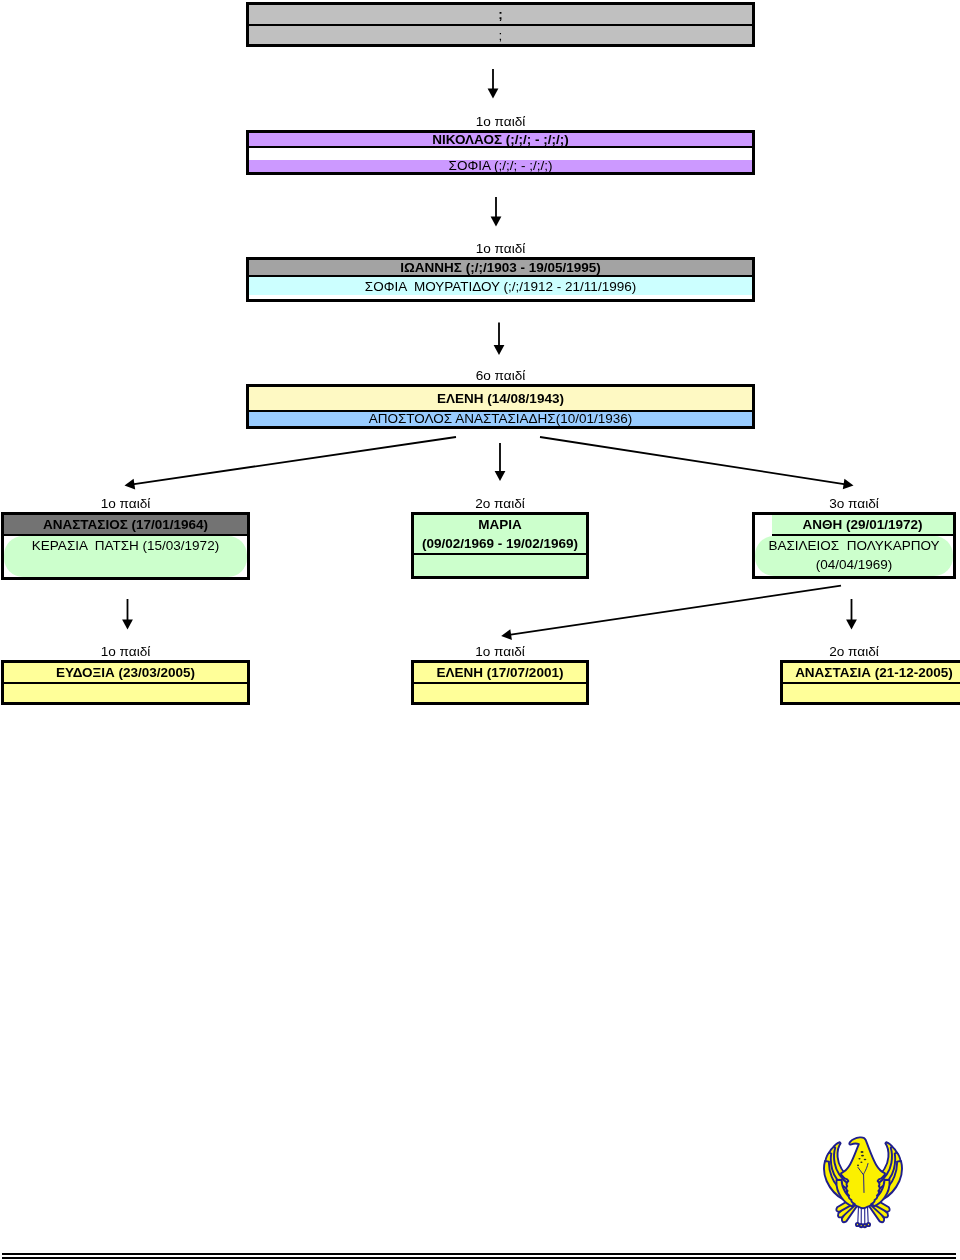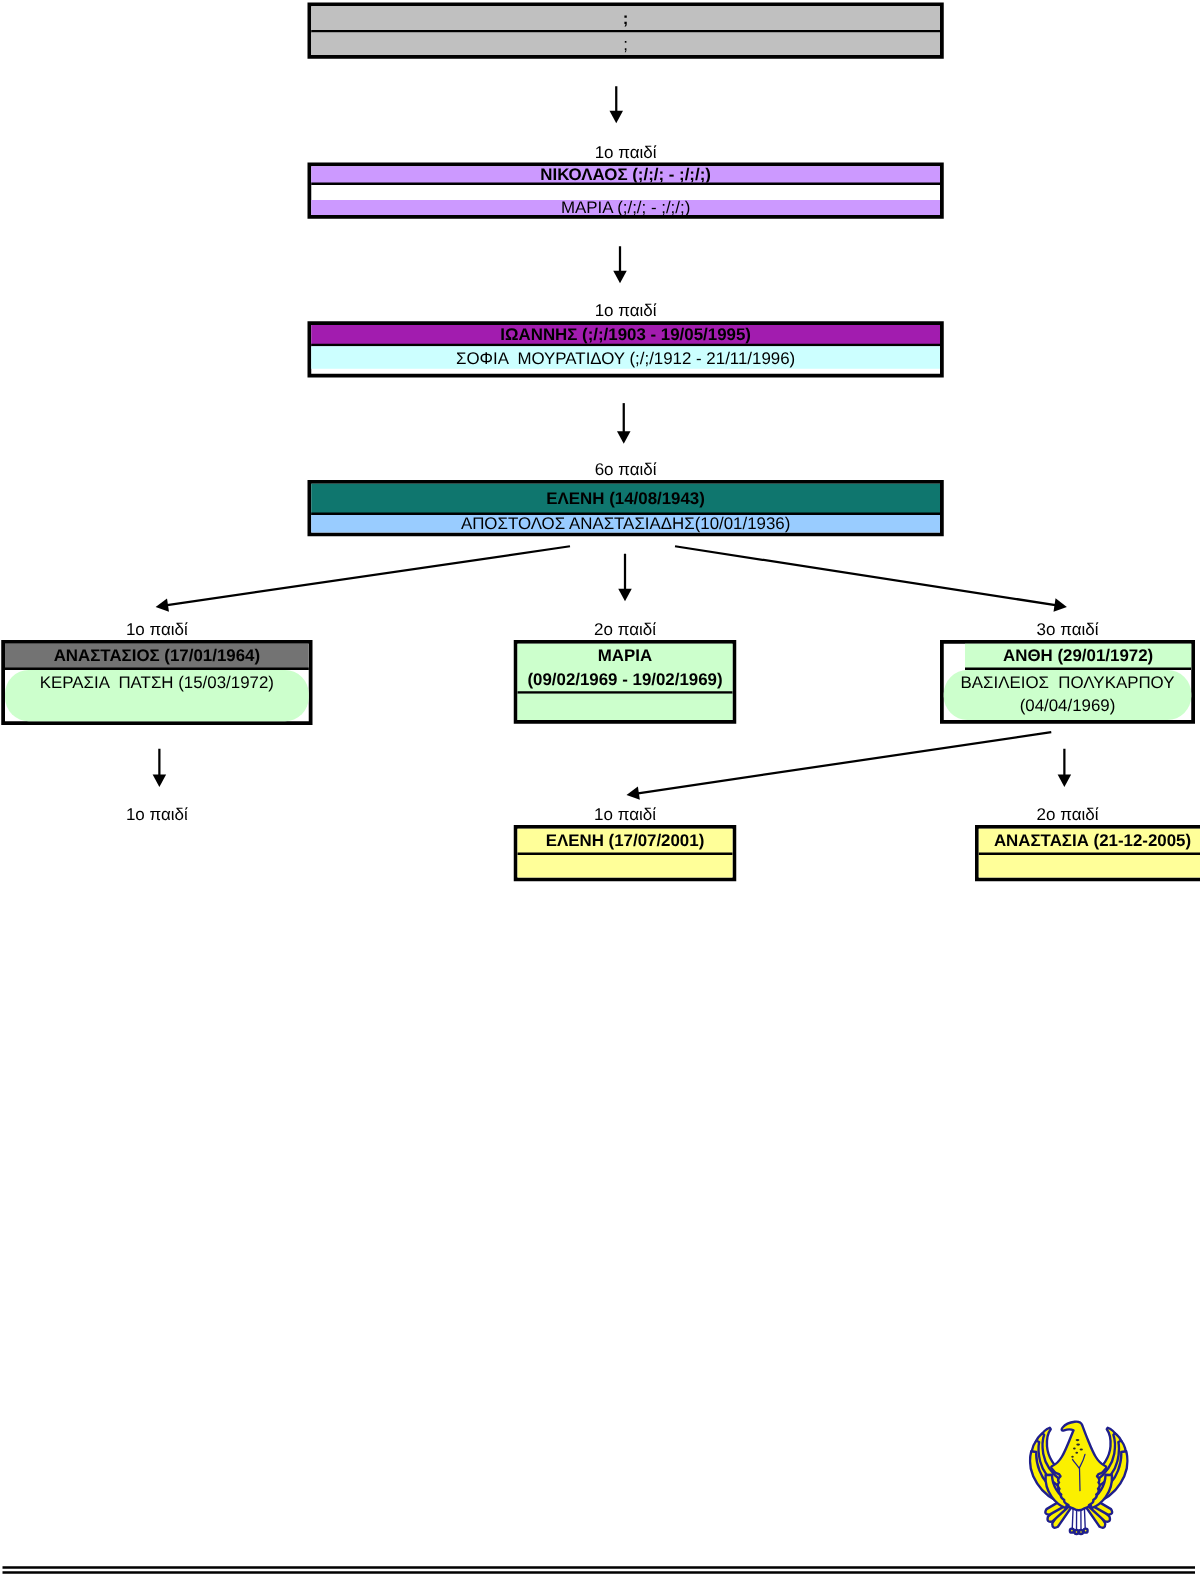--- a/index.html
+++ b/index.html
@@ -51,32 +51,32 @@
     </svg>
 
   <div class="node" data-name="person-box-n1" id="box-n1" style="left:246px;top:2px;width:509px;height:45px;">
     <div class="cell top" style="height: 21px; background: rgb(192, 192, 192);" data-name="person-box-n1-top">;</div>
     <div class="cell bottom" style="height: 18px; background: rgb(192, 192, 192);" data-name="person-box-n1-bottom">;</div>
   </div>
 
   <div class="caption" data-name="caption-n2" style="left:246px;top:115px;width:509px;">1ο παιδί</div>
   <div class="node" data-name="person-box-n2" id="box-n2" style="left:246px;top:130px;width:509px;height:45px;gap:12px;">
     <div class="cell top" style="height: 21px; background: rgb(204, 153, 255);" data-name="person-box-n2-top">ΝΙΚΟΛΑΟΣ (;/;/; - ;/;/;)</div>
-    <div class="cell bottom" style="height: 18px; background: rgb(204, 153, 255);" data-name="person-box-n2-bottom">ΜΑΡΙΑ (;/;/; - ;/;/;)</div>
+    <div class="cell bottom" style="height: 18px; background: rgb(204, 153, 255);" data-name="person-box-n2-bottom">ΣΟΦΙΑ (;/;/; - ;/;/;)</div>
   </div>
 
   <div class="caption" data-name="caption-n3" style="left:246px;top:242px;width:509px;">1ο παιδί</div>
   <div class="node" data-name="person-box-n3" id="box-n3" style="left:246px;top:257px;width:509px;height:45px;">
-    <div class="cell top" style="height: 17px; background: #a21caf;" data-name="person-box-n3-top">ΙΩΑΝΝΗΣ (;/;/1903 - 19/05/1995)</div>
+    <div class="cell top" style="height: 17px; background: #a3a3a3;" data-name="person-box-n3-top">ΙΩΑΝΝΗΣ (;/;/1903 - 19/05/1995)</div>
     <div class="cell bottom" style="height: 18px; background: rgb(204, 255, 255);" data-name="person-box-n3-bottom">ΣΟΦΙΑ  ΜΟΥΡΑΤΙΔΟΥ (;/;/1912 - 21/11/1996)</div>
   </div>
 
   <div class="caption" data-name="caption-n4" style="left:246px;top:369px;width:509px;">6ο παιδί</div>
   <div class="node" data-name="person-box-n4" id="box-n4" style="left:246px;top:384px;width:509px;height:45px;">
-    <div class="cell top" style="height: 31px; background: #0f766e;" data-name="person-box-n4-top">ΕΛΕΝΗ (14/08/1943)</div>
+    <div class="cell top" style="height: 31px; background: #fef9c3;" data-name="person-box-n4-top">ΕΛΕΝΗ (14/08/1943)</div>
     <div class="cell bottom" style="height: 18px; background: rgb(153, 204, 255);" data-name="person-box-n4-bottom">ΑΠΟΣΤΟΛΟΣ ΑΝΑΣΤΑΣΙΑΔΗΣ(10/01/1936)</div>
   </div>
 
   <div class="caption" data-name="caption-n5" style="left:1px;top:497px;width:249px;">1ο παιδί</div>
   <div class="node" data-name="person-box-n5" id="box-n5" style="left:1px;top:512px;width:249px;height:68px;">
     <div class="cell top" style="height: 21px; background: #737373;" data-name="person-box-n5-top">ΑΝΑΣΤΑΣΙΟΣ (17/01/1964)</div>
     <div class="cell bottom atop" style="height: 41px; background: rgb(204, 255, 204);" data-name="person-box-n5-bottom">ΚΕΡΑΣΙΑ  ΠΑΤΣΗ (15/03/1972)</div>
   </div>
 
   <div class="caption" data-name="caption-n6" style="left:411px;top:497px;width:178px;">2ο παιδί</div>
@@ -87,20 +87,24 @@
   </div>
 
   <div class="caption" data-name="caption-n7" style="left:752px;top:497px;width:204px;">3ο παιδί</div>
   <div class="node" data-name="person-box-n7" id="box-n7" style="left:752px;top:512px;width:204px;height:67px;">
     <div class="cell top" style="height: 21px; background: rgb(204, 255, 204); margin-left: 17px;" data-name="person-box-n7-top">ΑΝΘΗ (29/01/1972)</div>
     <div class="cell bottom atop" style="height: 40px; background: rgb(204, 255, 204);" data-name="person-box-n7-bottom">ΒΑΣΙΛΕΙΟΣ  ΠΟΛΥΚΑΡΠΟΥ
 (04/04/1969)</div>
   </div>
 
   <div class="caption" data-name="caption-n8" style="left:1px;top:645px;width:249px;">1ο παιδί</div>
+  <div class="node" data-name="person-box-n8" id="box-n8" style="left:1px;top:660px;width:249px;height:45px;">
+    <div class="cell top" style="height: 21px; background: rgb(255, 255, 153);" data-name="person-box-n8-top">ΕΥΔΟΞΙΑ (23/03/2005)</div>
+    <div class="cell bottom" style="height: 18px; background: rgb(255, 255, 153);" data-name="person-box-n8-bottom"></div>
+  </div>
 
   <div class="caption" data-name="caption-n9" style="left:411px;top:645px;width:178px;">1ο παιδί</div>
   <div class="node" data-name="person-box-n9" id="box-n9" style="left:411px;top:660px;width:178px;height:45px;">
     <div class="cell top" style="height: 21px; background: rgb(255, 255, 153);" data-name="person-box-n9-top">ΕΛΕΝΗ (17/07/2001)</div>
     <div class="cell bottom" style="height: 18px; background: rgb(255, 255, 153);" data-name="person-box-n9-bottom"></div>
   </div>
 
   <div class="caption" data-name="caption-n10" style="left:752px;top:645px;width:204px;">2ο παιδί</div>
   <div class="node" data-name="person-box-n10" id="box-n10" style="left:780px;top:660px;width:188px;height:45px;">
     <div class="cell top" style="height: 21px; background: rgb(255, 255, 153);" data-name="person-box-n10-top">ΑΝΑΣΤΑΣΙΑ (21-12-2005)</div>

